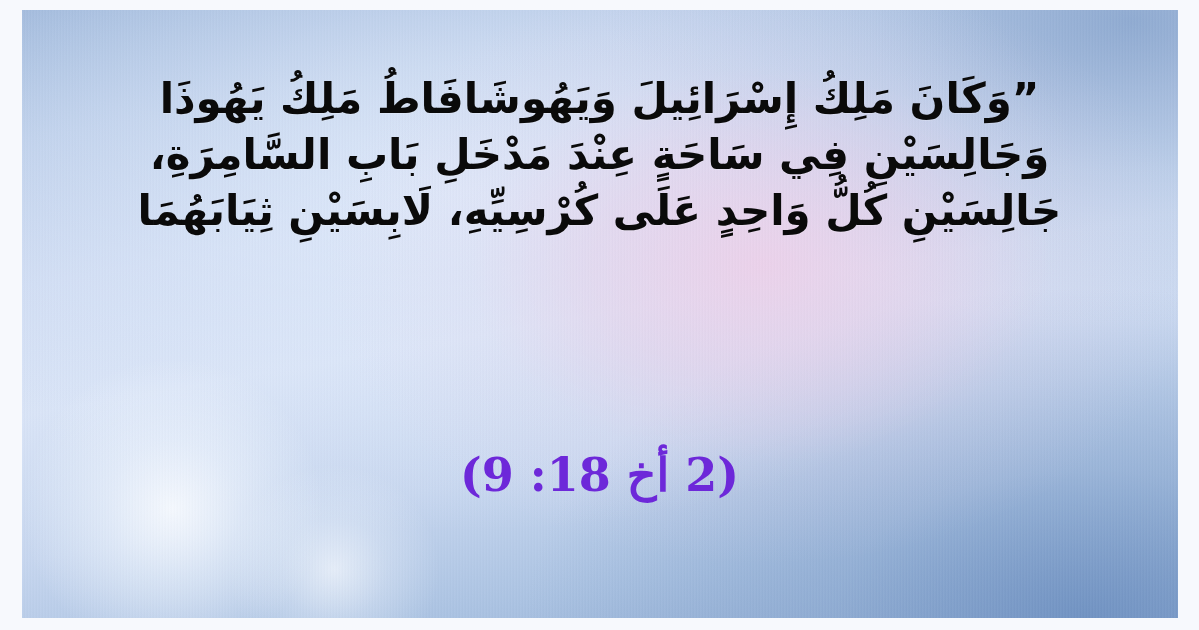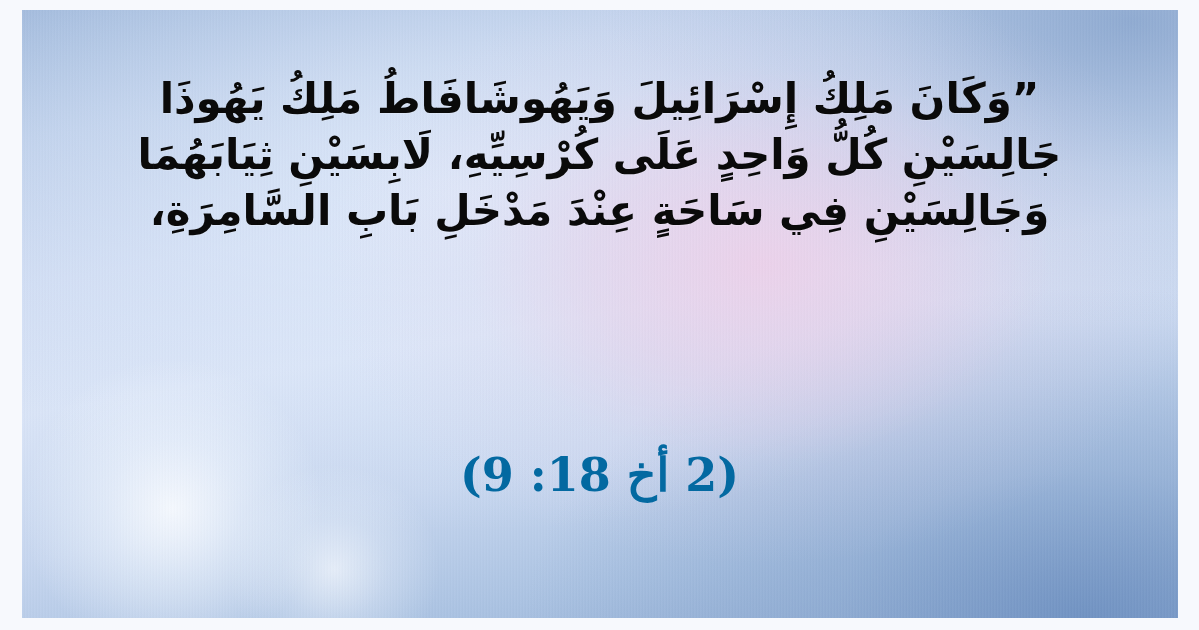--- a/index.html
+++ b/index.html
@@ -109,21 +109,21 @@
 
   
   #verse-reference {
     position: absolute;
     left: 0;
     right: 0;
     top: 448px;
     text-align: center;
     direction: rtl;
     unicode-bidi: plaintext;
-    color: #0369a1;
+    color: #6d28d9;
     font-family: "DejaVu Serif", "Liberation Serif", serif;
     font-weight: 700;
     font-size: 46px;
     letter-spacing: 0.5px;
     white-space: nowrap;
   }
 
   
   #watermark {
     position: absolute;
@@ -146,20 +146,20 @@
 <body>
 
 <div id="verse-card">
 
   <div id="bg-plate">
     <div id="bg-grain"></div>
   </div>
 
   <div id="verse-block">
     <span class="verse-line">”وَكَانَ مَلِكُ إِسْرَائِيلَ وَيَهُوشَافَاطُ مَلِكُ يَهُوذَا</span>
+    <span class="verse-line">وَجَالِسَيْنِ فِي سَاحَةٍ عِنْدَ مَدْخَلِ بَابِ السَّامِرَةِ،</span>
     <span class="verse-line">جَالِسَيْنِ كُلُّ وَاحِدٍ عَلَى كُرْسِيِّهِ، لَابِسَيْنِ ثِيَابَهُمَا</span>
-    <span class="verse-line">وَجَالِسَيْنِ فِي سَاحَةٍ عِنْدَ مَدْخَلِ بَابِ السَّامِرَةِ،</span>
   </div>
 
   <div id="verse-reference">(2 أخ 18: 9)</div>
 
 
 </div>
 
 </body></html>

